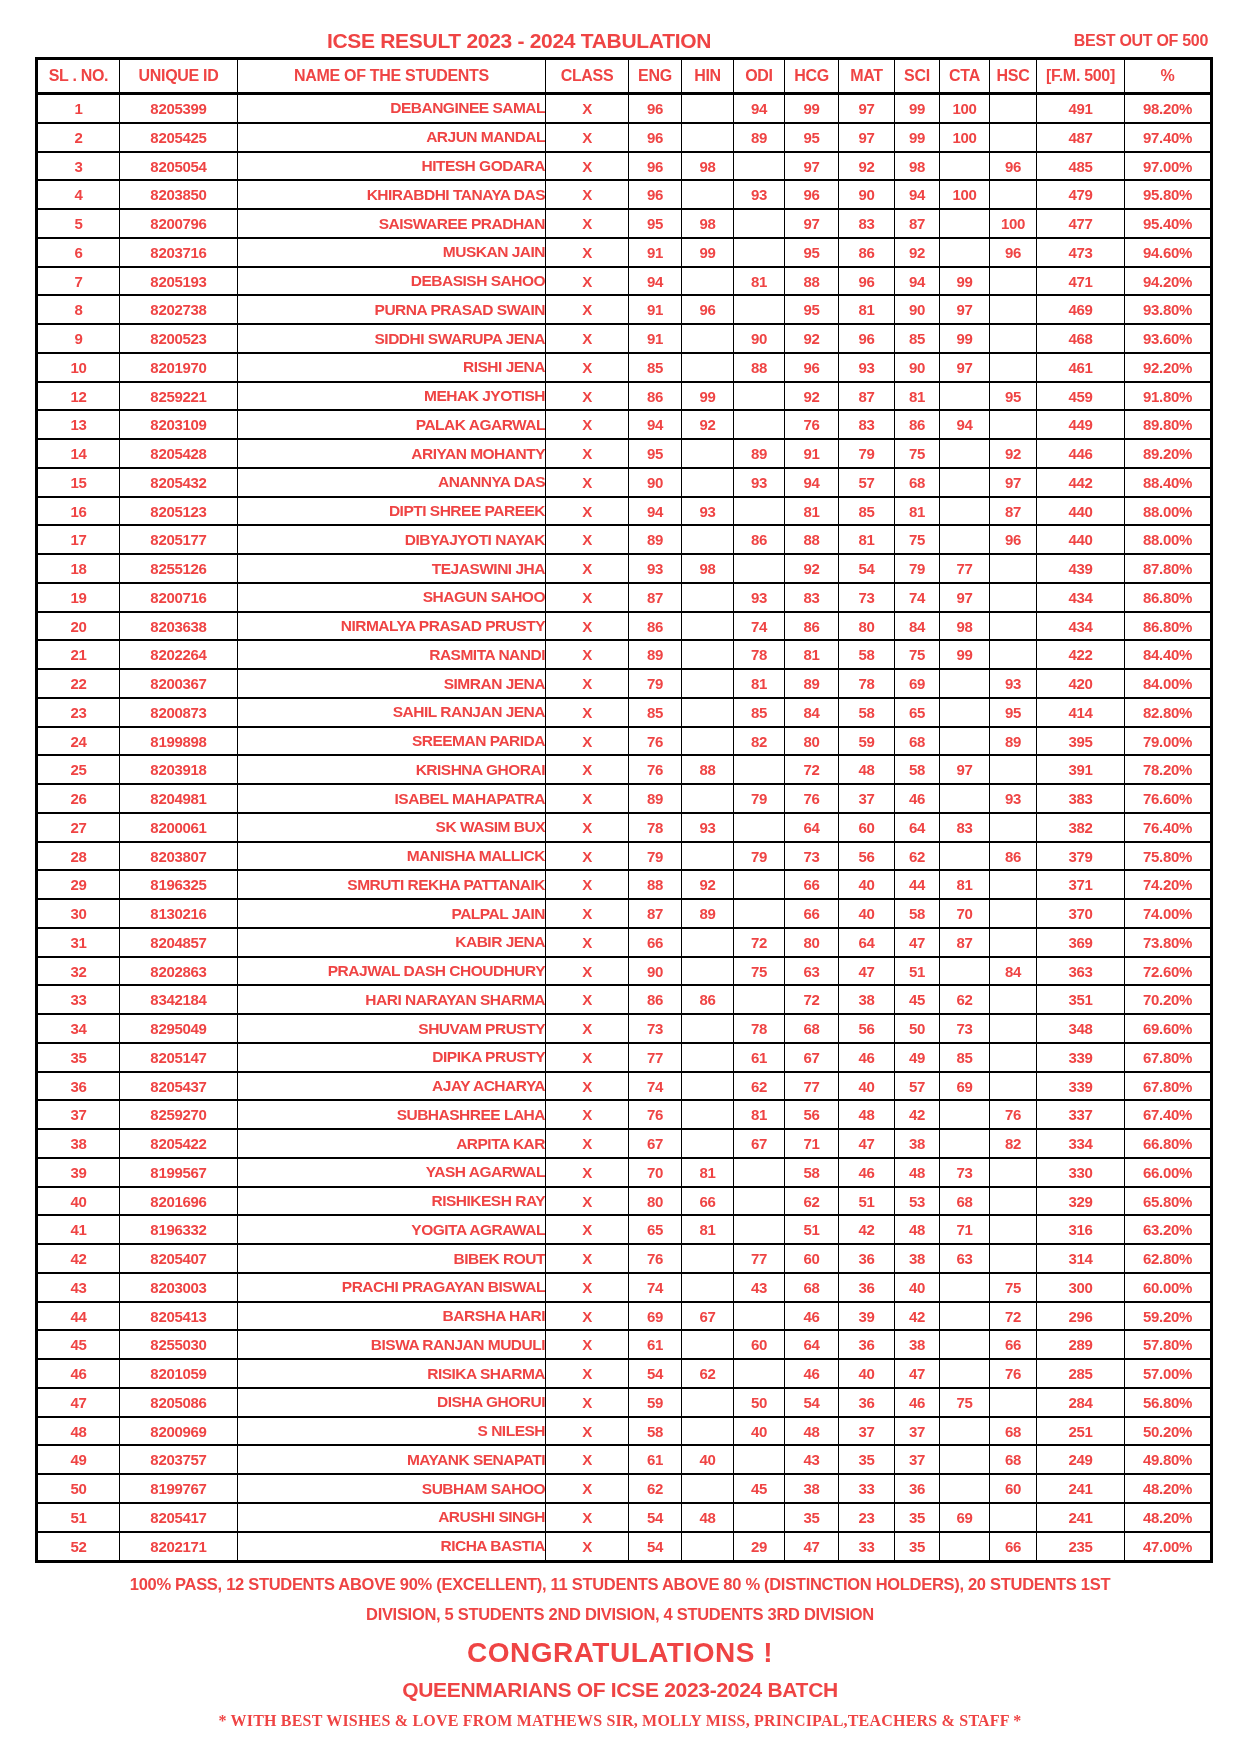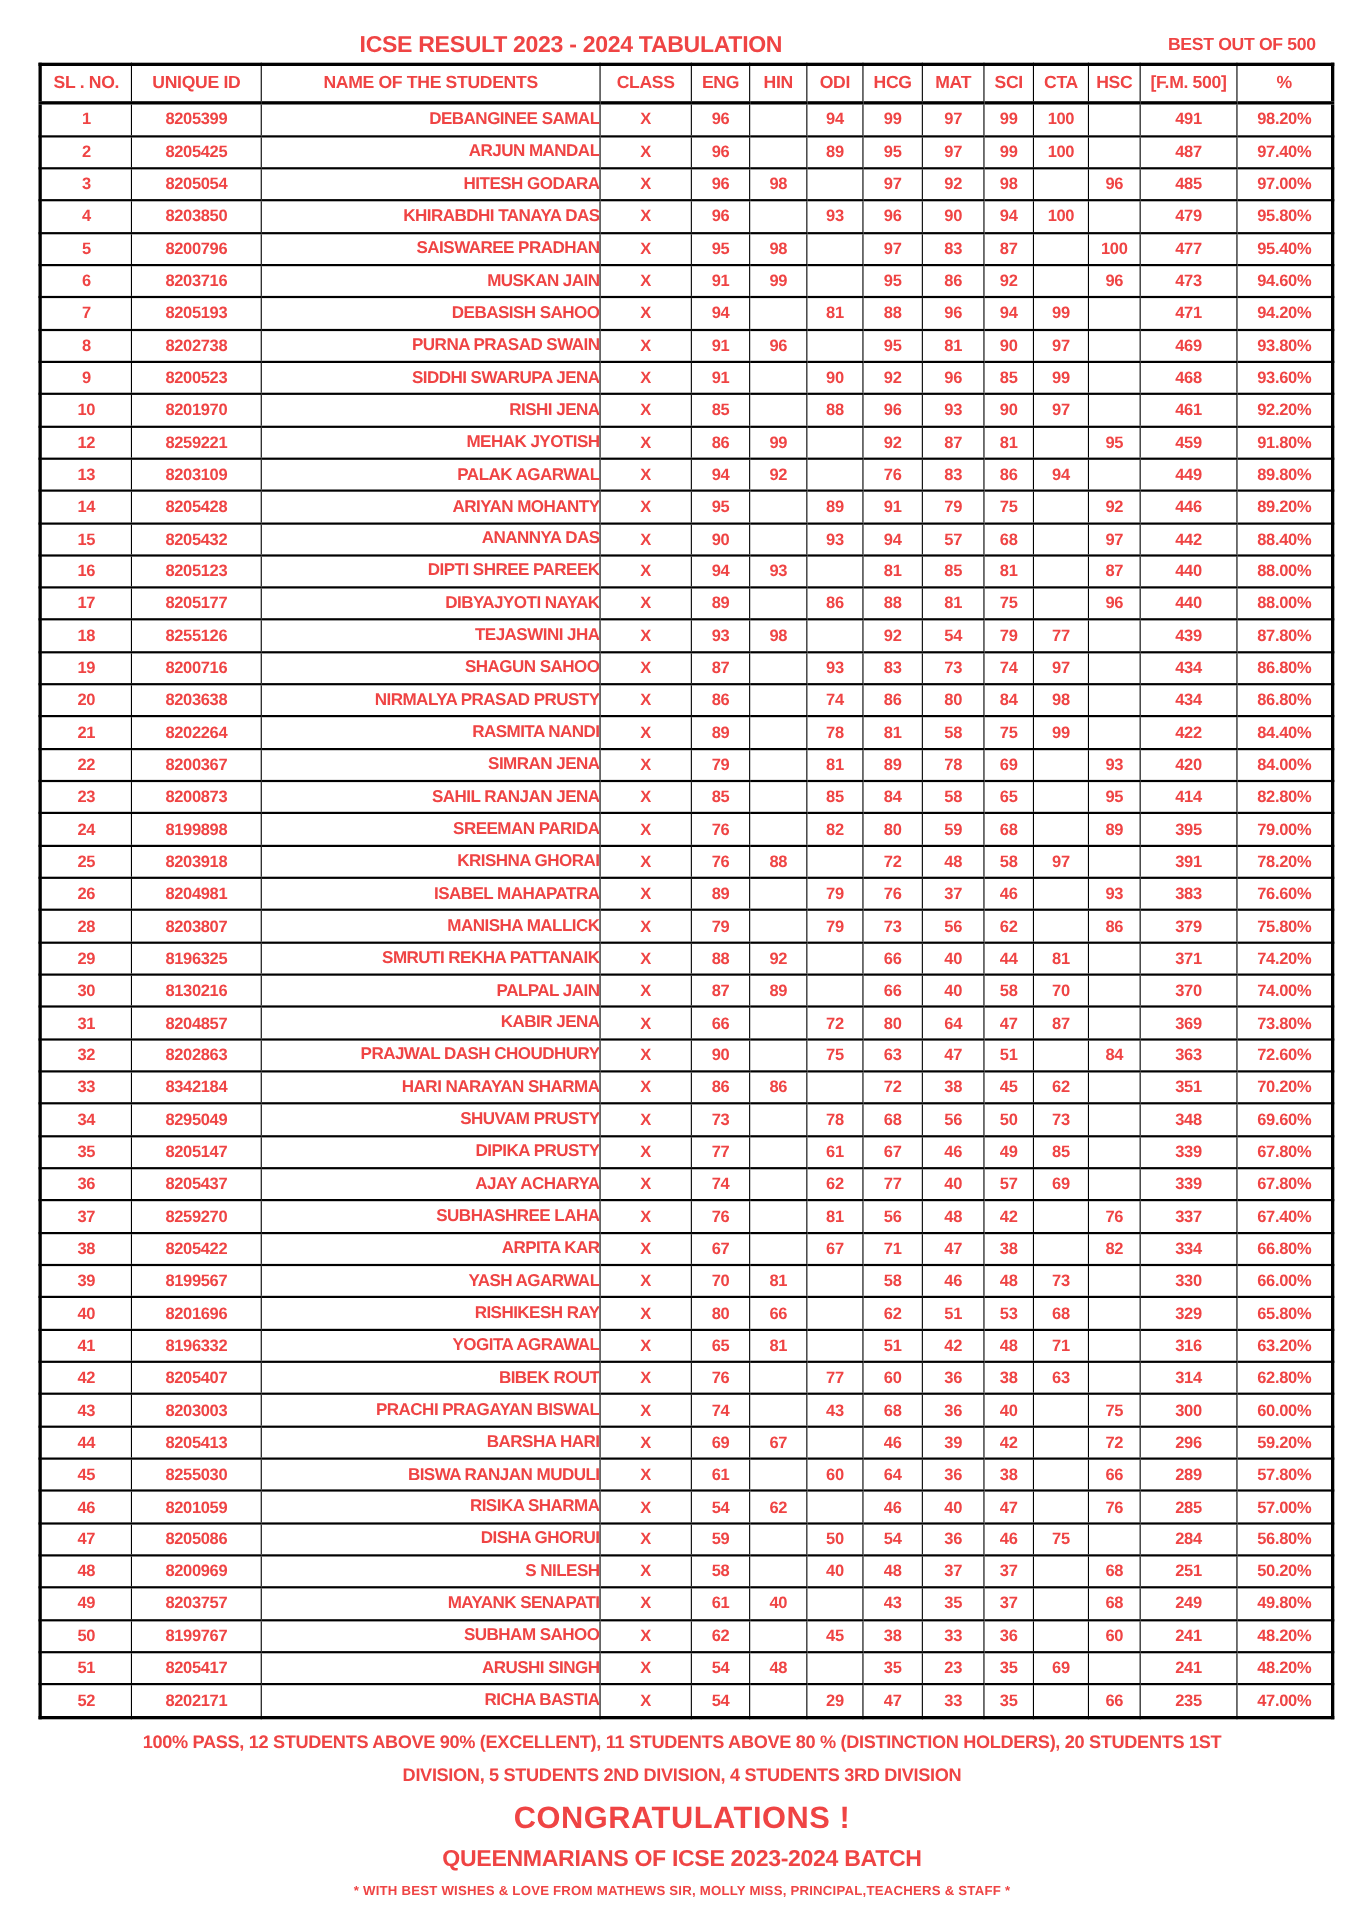--- a/index.html
+++ b/index.html
@@ -10,21 +10,21 @@
     font-family:"Liberation Sans",sans-serif;
     font-weight:bold;
     overflow:hidden;
   }
   .topbar{position:relative;height:57px;}
   .doc-title{
     position:absolute;left:519px;top:29px;transform:translateX(-50%);
     font-size:21px;letter-spacing:-0.3px;white-space:nowrap;
   }
   .best-label{
-    position:absolute;right:44px;top:32px;
+    position:absolute;right:32px;top:32px;
     font-size:16px;letter-spacing:-0.3px;white-space:nowrap;
   }
   table.results{
     margin-left:35px;
     width:1175px;height:1506px;
     border-collapse:collapse;table-layout:fixed;
     border:3px solid #000;
   }
   .results th,.results td{
     border:2px solid #000;
@@ -50,22 +50,22 @@
   .congrats{
     margin-top:8px;text-align:center;
     font-size:28px;letter-spacing:0.5px;
   }
   .batch{
     margin-top:9px;text-align:center;
     font-size:21px;letter-spacing:-0.3px;
   }
   .wishes{
     margin-top:10px;text-align:center;
-    font-family:Liberation Sans, sans-serif;
-    font-size:12px;letter-spacing:0.2px;
+    font-family:Liberation Serif, serif;
+    font-size:16px;letter-spacing:0.2px;
   }
 </style>
 </head>
 <body>
 
 <div class="page">
 
   <div class="topbar">
     <div class="doc-title">ICSE RESULT 2023 - 2024 TABULATION</div>
     <div class="best-label">BEST OUT OF 500</div>
@@ -501,20 +501,36 @@
           <td>79</td>
           <td>76</td>
           <td>37</td>
           <td>46</td>
           <td></td>
           <td>93</td>
           <td>383</td>
           <td>76.60%</td>
         </tr>
         <tr>
+          <td>27</td>
+          <td>8200061</td>
+          <td class="name">SK WASIM BUX</td>
+          <td>X</td>
+          <td>78</td>
+          <td>93</td>
+          <td></td>
+          <td>64</td>
+          <td>60</td>
+          <td>64</td>
+          <td>83</td>
+          <td></td>
+          <td>382</td>
+          <td>76.40%</td>
+        </tr>
+        <tr>
           <td>28</td>
           <td>8203807</td>
           <td class="name">MANISHA MALLICK</td>
           <td>X</td>
           <td>79</td>
           <td></td>
           <td>79</td>
           <td>73</td>
           <td>56</td>
           <td>62</td>

